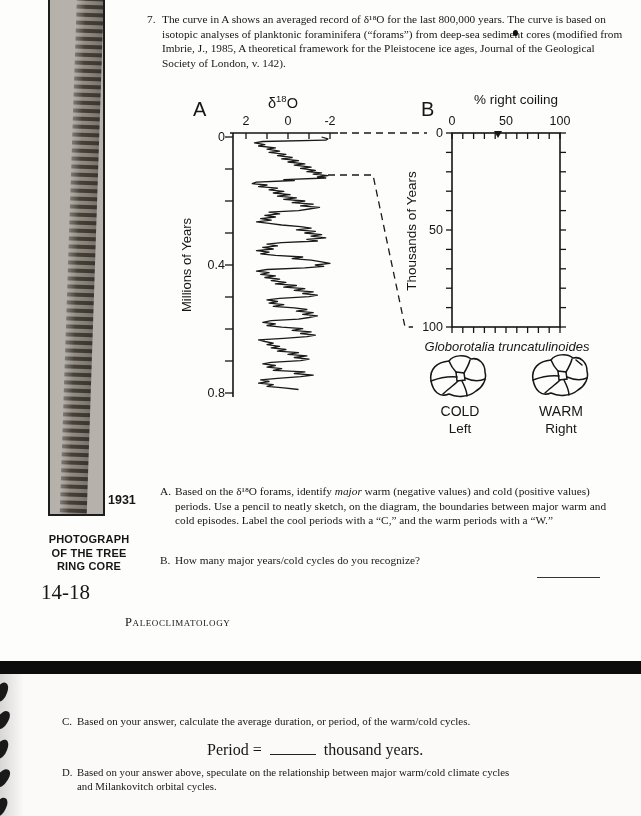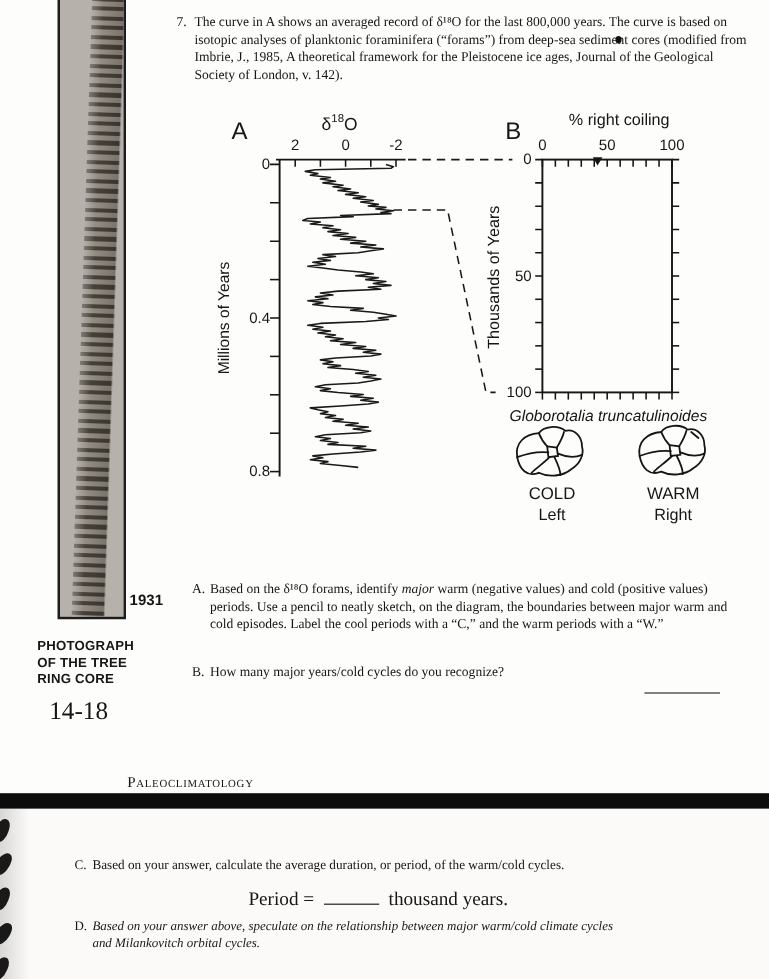--- a/index.html
+++ b/index.html
@@ -13,42 +13,42 @@
   
   .photo{position:absolute;left:48px;top:-3px;width:57px;height:519px;background:#b6b2ab;
          border:2px solid #1d1d1d;box-sizing:border-box;overflow:hidden;}
   .core{position:absolute;left:27px;top:-6px;width:27px;height:535px;
         transform:rotate(1.9deg);transform-origin:50% 0;
         background:
           linear-gradient(90deg,rgba(255,255,255,.30),rgba(255,255,255,0) 35%,rgba(0,0,0,.18)),
           repeating-linear-gradient(to bottom,#938c82 0 4.5px,#46403a 4.5px 8px);
         filter:blur(.4px);}
   .year{position:absolute;left:108px;top:493px;font:bold 12.5px "Liberation Sans",sans-serif;text-align:right;}
-  .photo-caption{position:absolute;left:31px;top:533px;width:116px;text-align:left;
+  .photo-caption{position:absolute;left:31px;top:533px;width:116px;text-align:center;
         font:bold 11px/13.5px "Liberation Sans",sans-serif;letter-spacing:.2px;}
   
   .qline{display:flex;font-size:11.3px;line-height:14.6px;}
   .qnum{flex:0 0 15px;}
   .qtext{flex:1;}
   .q7{position:absolute;left:147px;top:12px;width:481px;}
   .qa{position:absolute;left:160px;top:484px;width:447px;}
   .qb{position:absolute;left:160px;top:553px;width:447px;}
   .blank-b{position:absolute;left:537px;top:570px;width:63px;height:7px;border-bottom:1.4px solid #333;}
   .blot{position:absolute;left:513px;top:30px;width:5px;height:6px;background:#111;
         border-radius:55% 60% 50% 45%;}
   .pagenum{position:absolute;left:41px;top:580px;font-size:21px;}
-  .chapter{position:absolute;left:106px;top:615px;font-size:12.5px;font-variant:small-caps;
-           letter-spacing:.6px;margin-top:30px;}
+  .chapter{position:absolute;left:125px;top:615px;font-size:12.5px;font-variant:small-caps;
+           letter-spacing:.6px;}
   
   .qc{position:absolute;left:62px;top:714px;width:480px;font-size:11px;}
   .period-line{position:absolute;left:207px;top:741px;font-size:16px;}
   .blank-c{display:inline-block;width:46px;height:10px;border-bottom:1.4px solid #222;
            margin:0 4px;vertical-align:baseline;}
   .qd{position:absolute;left:62px;top:765px;width:454px;font-size:10.8px;}
-  .qd .qline-inner{line-height:14px;font-style:italic;}
+  .qd .qline-inner{line-height:14px;}
   .spiral span{position:absolute;width:11px;height:20px;background:#191919;
         border-radius:60% 40% 55% 45%;}
   .s1{left:-4px;top:682px;transform:rotate(18deg);}
   .s2{left:-3px;top:710px;transform:rotate(28deg);}
   .s3{left:-4px;top:739px;transform:rotate(20deg);}
   .s4{left:-3px;top:768px;transform:rotate(30deg);}
   .s5{left:-5px;top:797px;transform:rotate(22deg);}
   
   .diagram{position:absolute;left:175px;top:85px;width:466px;height:362px;}
   .sv{font-family:"Liberation Sans",sans-serif;fill:#161616;}

